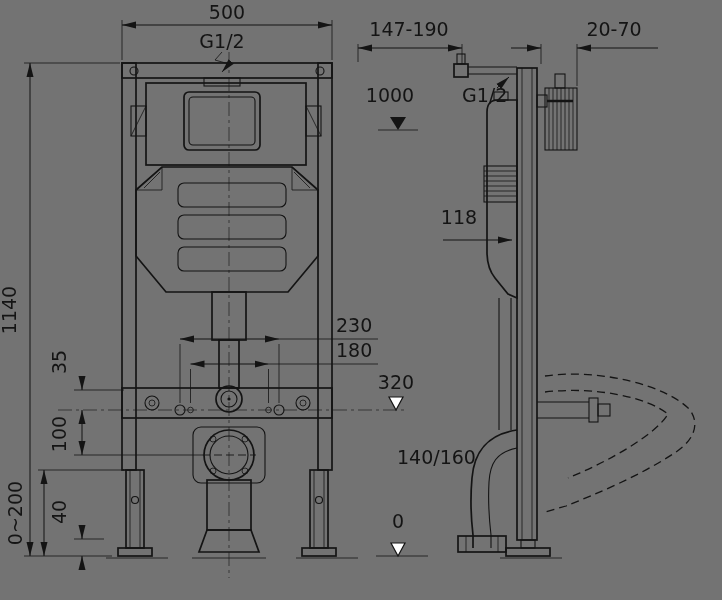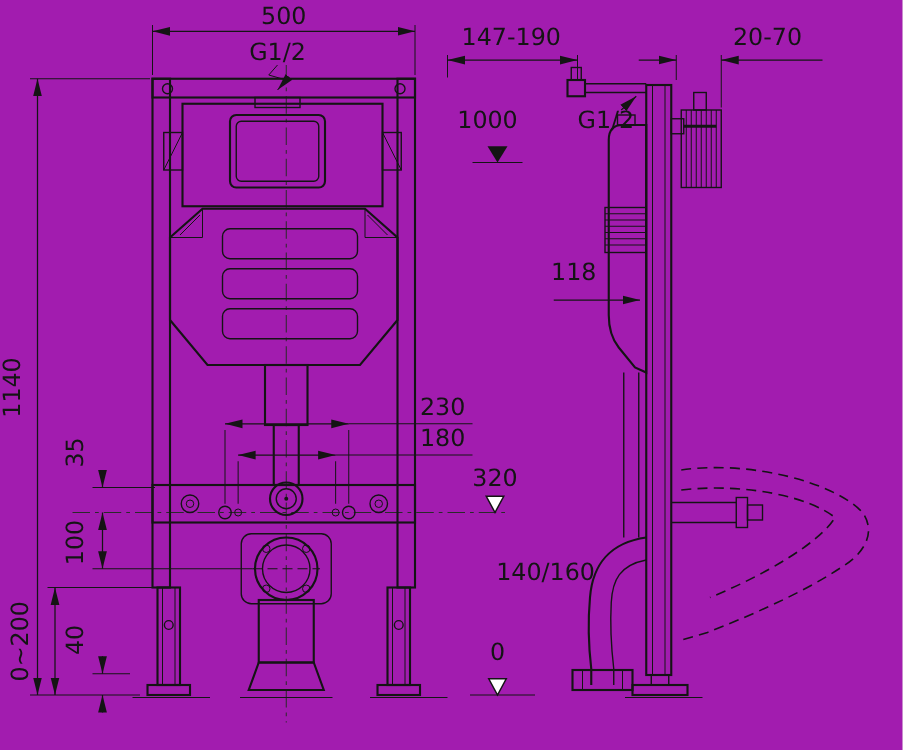--- a/index.html
+++ b/index.html
@@ -1,17 +1,17 @@
 <!DOCTYPE html>
 <html><head>
 <meta charset="utf-8">
 <style>
   html,body { margin:0; padding:0; background:#e8e8e8; }
   .sheet {
-    width:722px; height:600px; background:#a21caf;
+    width:722px; height:600px; background:#737373;
     position:relative; overflow:hidden;
     font-family:"DejaVu Sans", sans-serif;
     text-decoration:underline;
   }
   svg { display:block; }
   svg text {
     font-family:"DejaVu Sans", sans-serif;
     font-size:19px;
     fill:#141414;
   }

